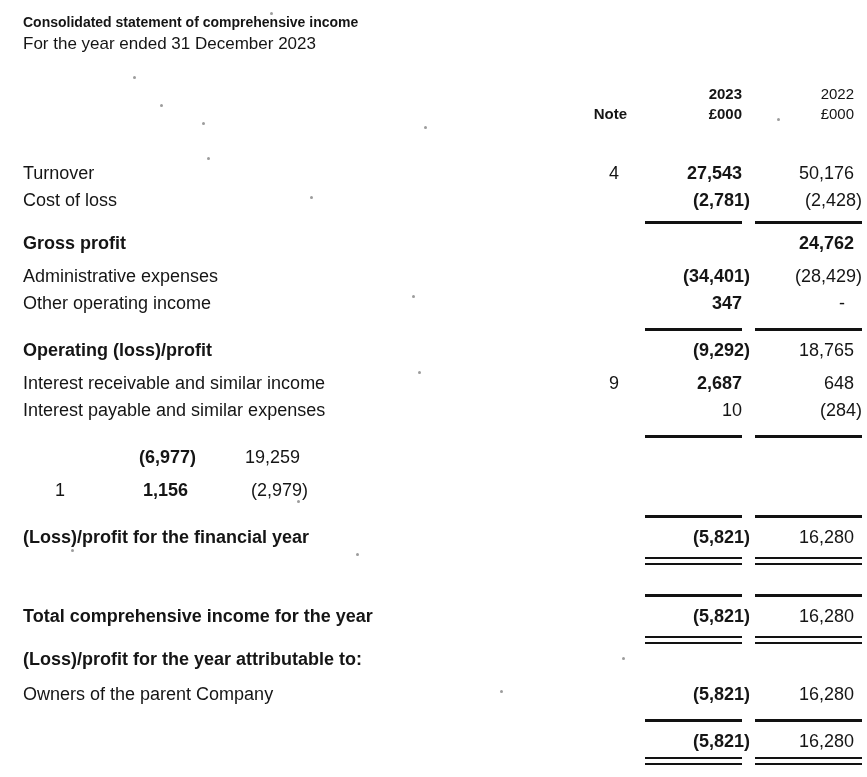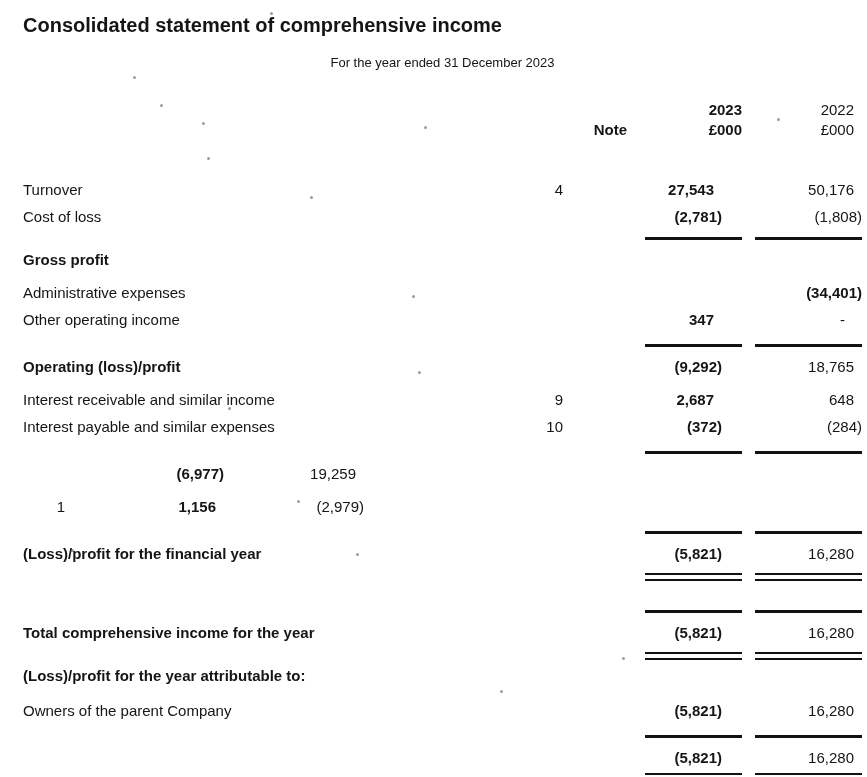--- a/index.html
+++ b/index.html
@@ -5,30 +5,30 @@
   html, body { margin: 0; padding: 0; }
   body {
     width: 867px; height: 777px;
     background: #ffffff;
     font-family: "Liberation Sans", sans-serif;
     color: #151515;
     position: relative;
     overflow: hidden;
   }
   .page { position: absolute; inset: 0; padding: 14px 5px 0 23px; box-sizing: border-box; }
-  .title { font-size: 20px; font-weight: bold; }
-  .subtitle { font-size: 13px; margin-top: 18px; text-align: center; }
+  .title { font-size: 14px; font-weight: bold; }
+  .subtitle { font-size: 17px; margin-top: 4px; }
   .col-head { margin-top: 30px; }
   .row { display: flex; }
   .head-row { height: 20px; line-height: 20px; font-size: 15px; }
   .cell-label { flex: 1; min-width: 0; }
   .cell-note  { width: 50px;  text-align: right; }
   .cell-v1    { width: 123px; text-align: right; }
   .cell-v2    { width: 112px; text-align: right; }
-  .item { height: 27px; line-height: 27px; font-size: 15px; gap: 28px; }
+  .item { height: 27px; line-height: 27px; font-size: 18px; }
   .b { font-weight: bold; }
   .no-paren { padding-right: 8px; }
   .dash { padding-right: 17px; }
   .note-num { padding-right: 8px; }
   .rulerow  { height: 16px; }
   .drulerow { height: 12px; }
   .seg-s { border-top: 3px solid #121212; margin-top: 7px; }
   .seg-d { margin-top: 2px; height: 4px; border-top: 2px solid #121212; border-bottom: 2px solid #121212; }
   .cell-v1 .seg-s, .cell-v1 .seg-d { margin-left: 18px; margin-right: 8px; }
   .cell-v2 .seg-s, .cell-v2 .seg-d { margin-left: 5px; margin-right: 0; }
@@ -81,41 +81,43 @@
       <div class="row item">
         <div class="cell-label"><span class="">Turnover</span></div>
         <div class="cell-note"><span class="note-num">4</span></div>
         <div class="cell-v1"><span class="b no-paren">27,543</span></div>
         <div class="cell-v2"><span class="no-paren">50,176</span></div>
       </div>
       <div class="row item">
         <div class="cell-label"><span class="">Cost of loss</span></div>
         <div class="cell-note"></div>
         <div class="cell-v1"><span class="b">(2,781)</span></div>
-        <div class="cell-v2"><span class="">(1,808)</span></div>
+        <div class="cell-v2"><span class="">(2,428)</span></div>
       </div>
       <div class="row rulerow">
         <div class="cell-label"></div>
         <div class="cell-note"></div>
         <div class="cell-v1">
           <div class="seg-s"></div>
         </div>
         <div class="cell-v2">
           <div class="seg-s"></div>
         </div>
       </div>
       <div class="row item">
         <div class="cell-label"><span class="b">Gross profit</span></div>
         <div class="cell-note"></div>
+        <div class="cell-v1"><span class="b no-paren">24,762</span></div>
       </div>
       <div class="spacer sp-sm"></div>
       <div class="row item">
         <div class="cell-label"><span class="">Administrative expenses</span></div>
         <div class="cell-note"></div>
         <div class="cell-v1"><span class="b">(34,401)</span></div>
+        <div class="cell-v2"><span class="">(28,429)</span></div>
       </div>
       <div class="row item">
         <div class="cell-label"><span class="">Other operating income</span></div>
         <div class="cell-note"></div>
         <div class="cell-v1"><span class="b no-paren">347</span></div>
         <div class="cell-v2"><span class="dash">-</span></div>
       </div>
       <div class="spacer sp-xs"></div>
       <div class="row rulerow">
         <div class="cell-label"></div>
@@ -136,21 +138,20 @@
       <div class="spacer sp-sm"></div>
       <div class="row item">
         <div class="cell-label"><span class="">Interest receivable and similar income</span></div>
         <div class="cell-note"><span class="note-num">9</span></div>
         <div class="cell-v1"><span class="b no-paren">2,687</span></div>
         <div class="cell-v2"><span class="no-paren">648</span></div>
       </div>
       <div class="row item">
         <div class="cell-label"><span class="">Interest payable and similar expenses</span></div>
         <div class="cell-note"><span class="note-num">10</span></div>
-        <div class="cell-v1"><span class="b">(372)</span></div>
         <div class="cell-v2"><span class="">(284)</span></div>
       </div>
       <div class="spacer sp-xs"></div>
       <div class="row rulerow">
         <div class="cell-label"></div>
         <div class="cell-note"></div>
         <div class="cell-v1">
           <div class="seg-s"></div>
         </div>
         <div class="cell-v2">

